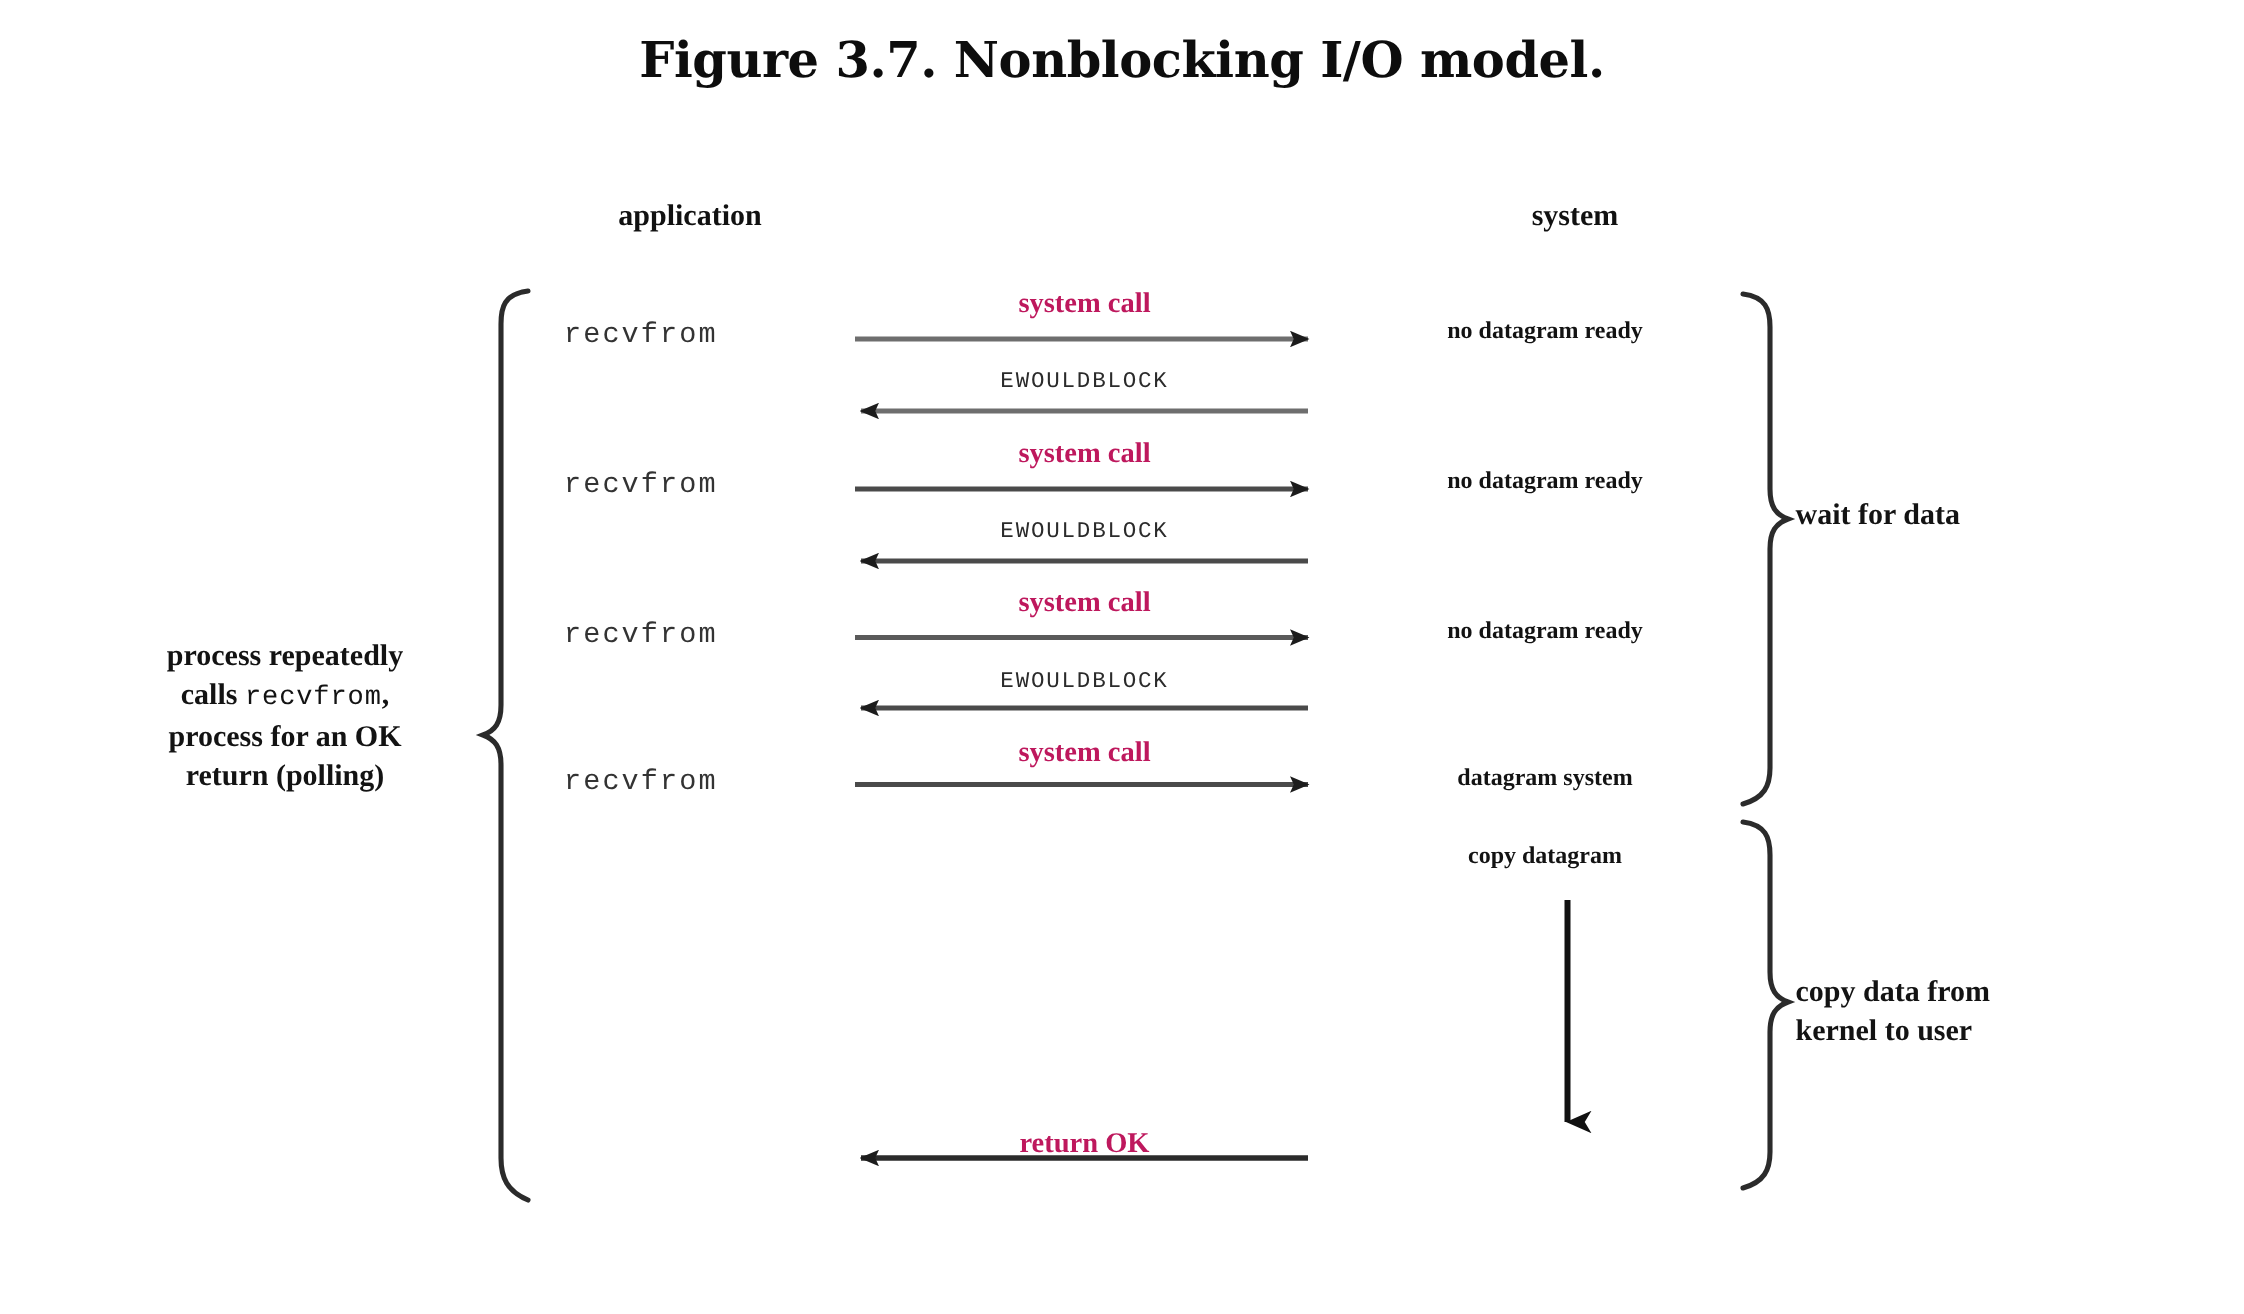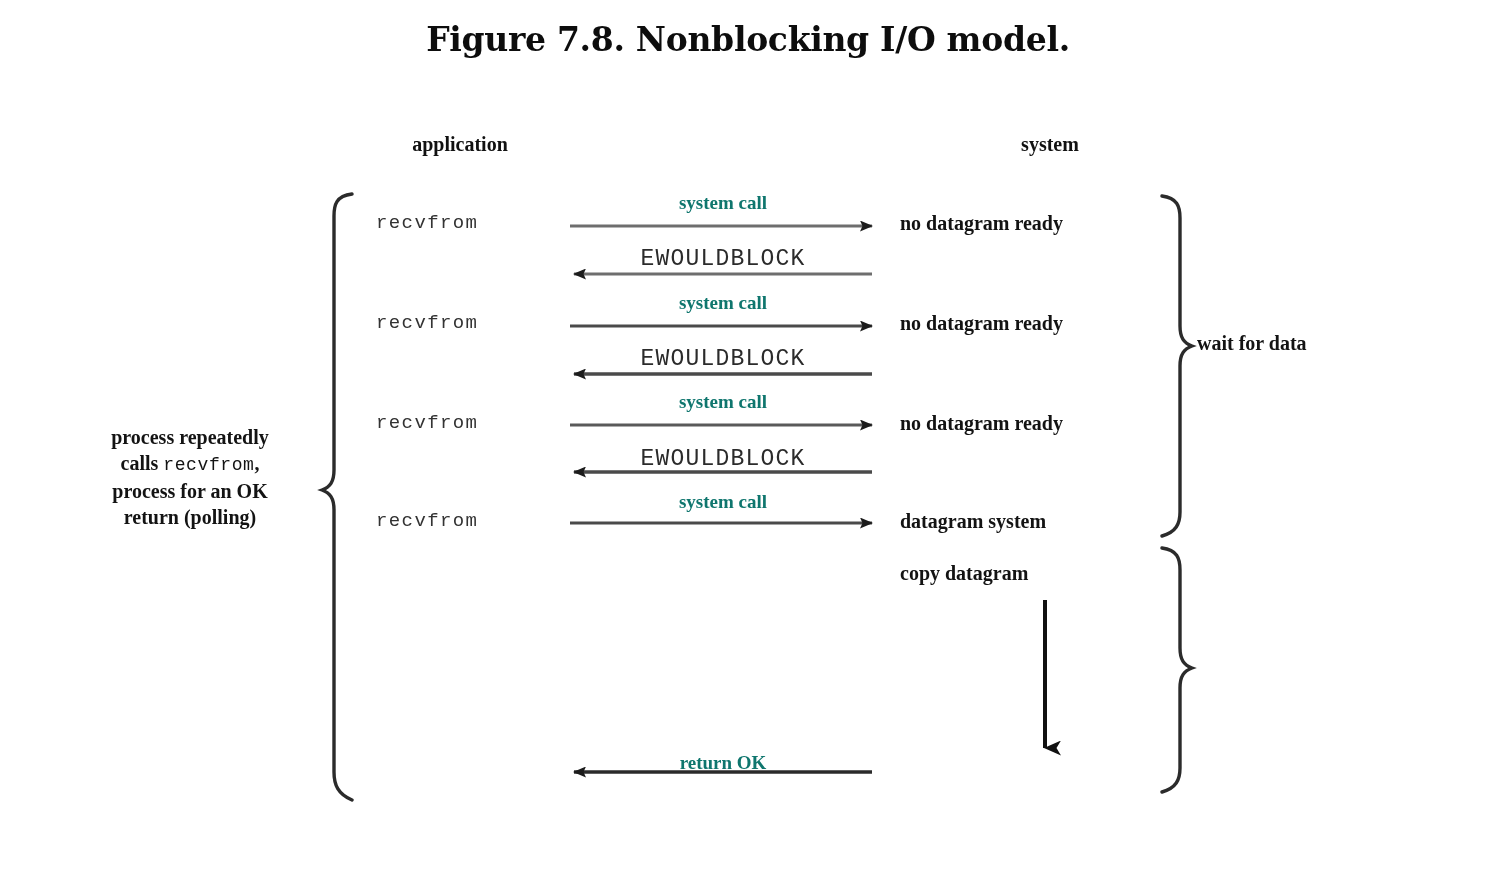--- a/index.html
+++ b/index.html
@@ -47,28 +47,28 @@
     text-align: center;
     white-space: nowrap;
   }
   #hdr-application { left: 340px; top: 133px; width: 240px; }
   #hdr-kernel      { left: 940px; top: 133px; width: 220px; }
   .arrow-label {
     position: absolute;
     font-family: "Liberation Serif", "DejaVu Serif", serif;
     font-weight: bold;
     font-size: 19px;
-    color: #0f766e;
+    color: #be185d;
     text-align: center;
     white-space: nowrap;
   }
   .arrow-label.code {
     font-family: "Liberation Mono", "DejaVu Sans Mono", monospace;
     font-weight: normal;
-    font-size: 23px;
+    font-size: 15px;
     letter-spacing: 1.2px;
     color: #2b2b2b;
   }
 
   
   .call-label {
     position: absolute;
     left: 376px;
     width: 170px;
     text-align: left;
@@ -77,24 +77,24 @@
     letter-spacing: 1.4px;
     color: #333333;
     white-space: nowrap;
   }
 
   
   .kernel-label {
     position: absolute;
     left: 900px;
     width: 260px;
-    text-align: left;
-    font-family: "Liberation Serif", "DejaVu Serif", serif;
-    font-weight: bold;
-    font-size: 20px;
+    text-align: center;
+    font-family: "Liberation Serif", "DejaVu Serif", serif;
+    font-weight: bold;
+    font-size: 16px;
     color: #131313;
     white-space: nowrap;
   }
 
   
   .side-note {
     position: absolute;
     font-family: "Liberation Serif", "DejaVu Serif", serif;
     font-weight: bold;
     font-size: 20px;
@@ -124,21 +124,21 @@
     width: 1496px;
     height: 876px;
     pointer-events: none;
   }
 </style>
 </head>
 <body>
 
 <div id="figure-root">
 
-  <div class="fig-title">Figure 7.8. Nonblocking I/O model.</div>
+  <div class="fig-title">Figure 3.7. Nonblocking I/O model.</div>
 
   <div class="col-header" id="hdr-application">application</div>
   <div class="col-header" id="hdr-kernel">system</div>
 
   <div class="call-label" style="top:212px">recvfrom</div>
   <div class="call-label" style="top:312px">recvfrom</div>
   <div class="call-label" style="top:412px">recvfrom</div>
   <div class="call-label" style="top:510px">recvfrom</div>
 
   <div class="arrow-label" style="left:570px; top:192px; width:306px;">system call</div>
@@ -162,20 +162,24 @@
 
   <div class="side-note" id="note-left">
     <div>process repeatedly</div>
     <div><span>calls </span><span class="code-inline">recvfrom</span><span>,</span></div>
     <div>process for an OK</div>
     <div>return (polling)</div>
   </div>
 
   <div class="side-note" id="note-wait">wait for data</div>
 
+  <div class="side-note" id="note-copy">
+    <div>copy data from</div>
+    <div>kernel to user</div>
+  </div>
 
 
   <svg id="vector-layer" viewBox="0 0 1496 876">
     <defs>
       <marker id="arrow-right-gray" markerWidth="13" markerHeight="11" refX="12" refY="5.5" orient="auto" markerUnits="userSpaceOnUse">
         <path d="M0,0 L13,5.5 L0,11 L2.5,5.5 Z" fill="#1c1c1c"></path>
       </marker>
       <marker id="arrow-left-gray" markerWidth="13" markerHeight="11" refX="12" refY="5.5" orient="auto" markerUnits="userSpaceOnUse">
         <path d="M0,0 L13,5.5 L0,11 L2.5,5.5 Z" fill="#1c1c1c"></path>
       </marker>

